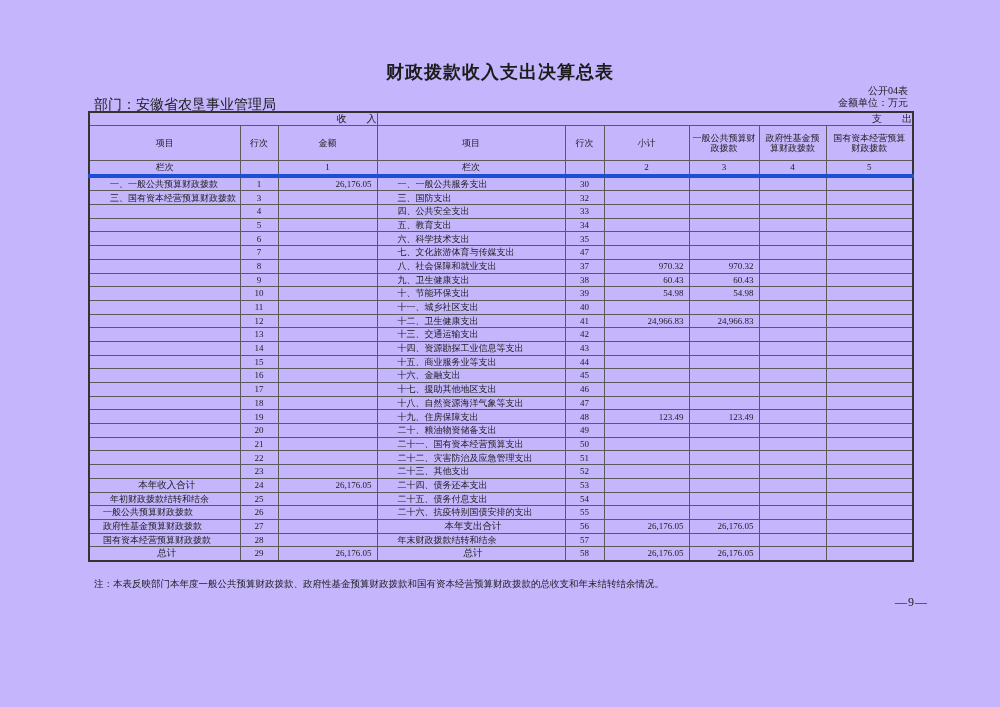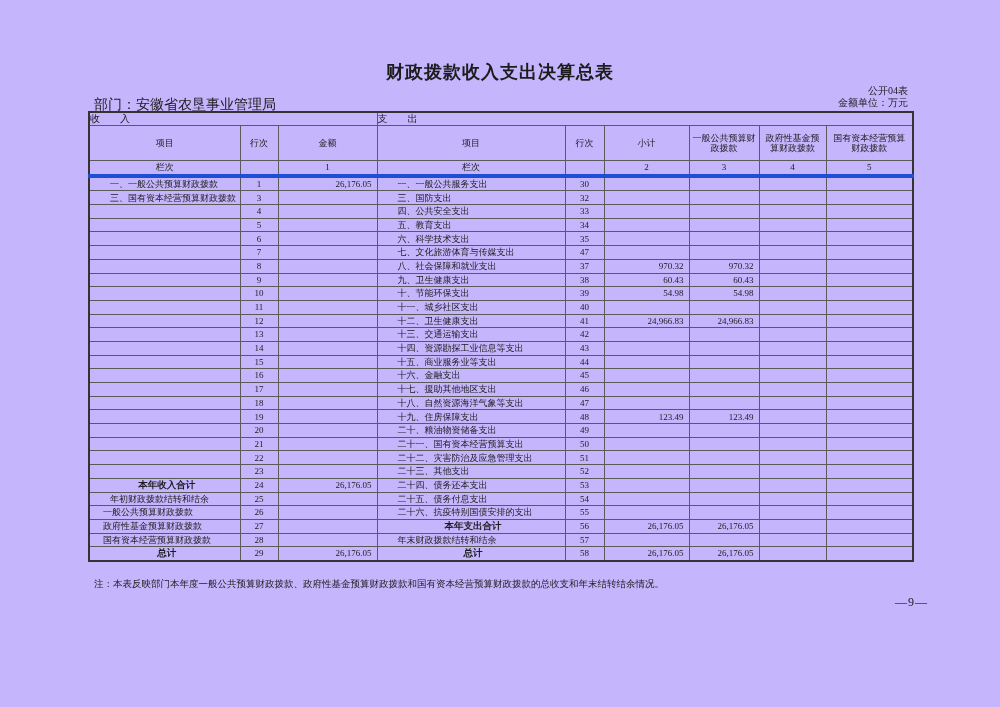--- a/index.html
+++ b/index.html
@@ -20,26 +20,26 @@
   table.grid{
     position:absolute;top:111px;left:88px;width:824px;
     border-collapse:collapse;table-layout:fixed;
     border:2px solid #333;
   }
   .grid th,.grid td{
     border:1px solid #5a5a5a;font-weight:normal;font-size:9px;
     line-height:1.15;padding:0;overflow:hidden;vertical-align:middle;
     white-space:normal;
   }
-  .sec-row th{height:12px;font-size:10px;text-align:left;}
+  .sec-row th{height:12px;font-size:10px;text-align:right;}
   .head-row th{height:34px;text-align:center;padding:0 3px;}
   tbody td{height:12.7px;}
   .lane-row td{border-bottom:4px solid #1d4ed8;text-align:center;}
   td.item{text-align:left;padding-left:20px;}
-  td.item.total{text-align:center;font-weight:bold;padding-left:4px;font-size:9.5px;}
+  td.item.total{text-align:center;font-weight:normal;padding-left:4px;font-size:9.5px;}
   td.item.indent{padding-left:13px;}
   td.num{text-align:center;}
   td.amt{text-align:right;padding-right:5px;}
 
   .note{position:absolute;top:578px;left:94px;font-size:9.5px;}
   .page-num{position:absolute;top:595px;right:72px;font-size:12px;letter-spacing:1px;}
 </style>
 </head>
 <body>
 

